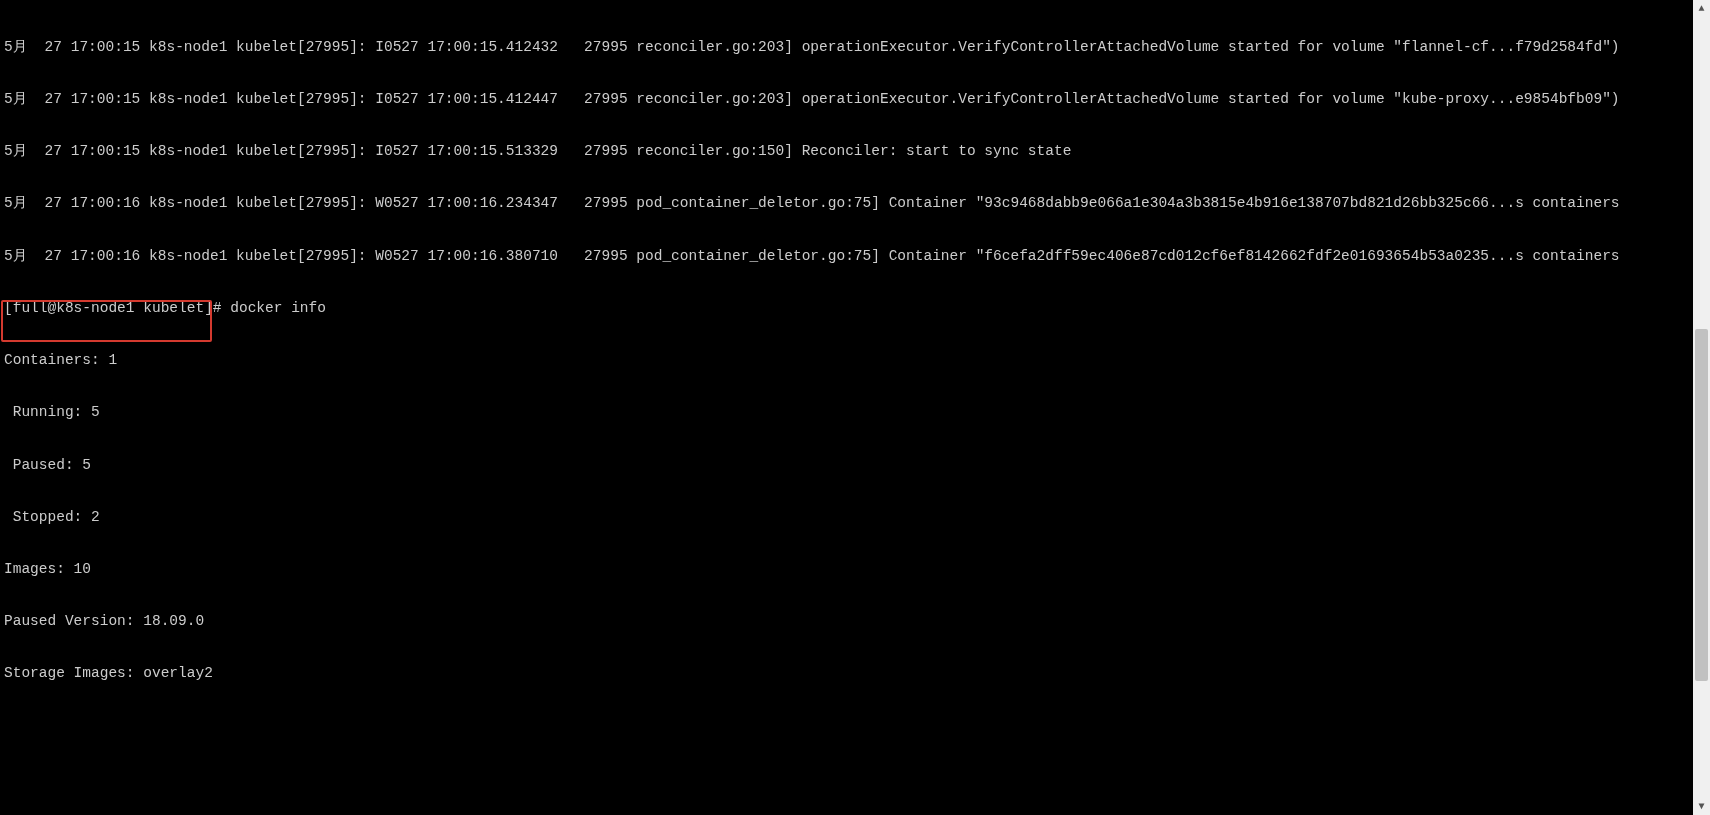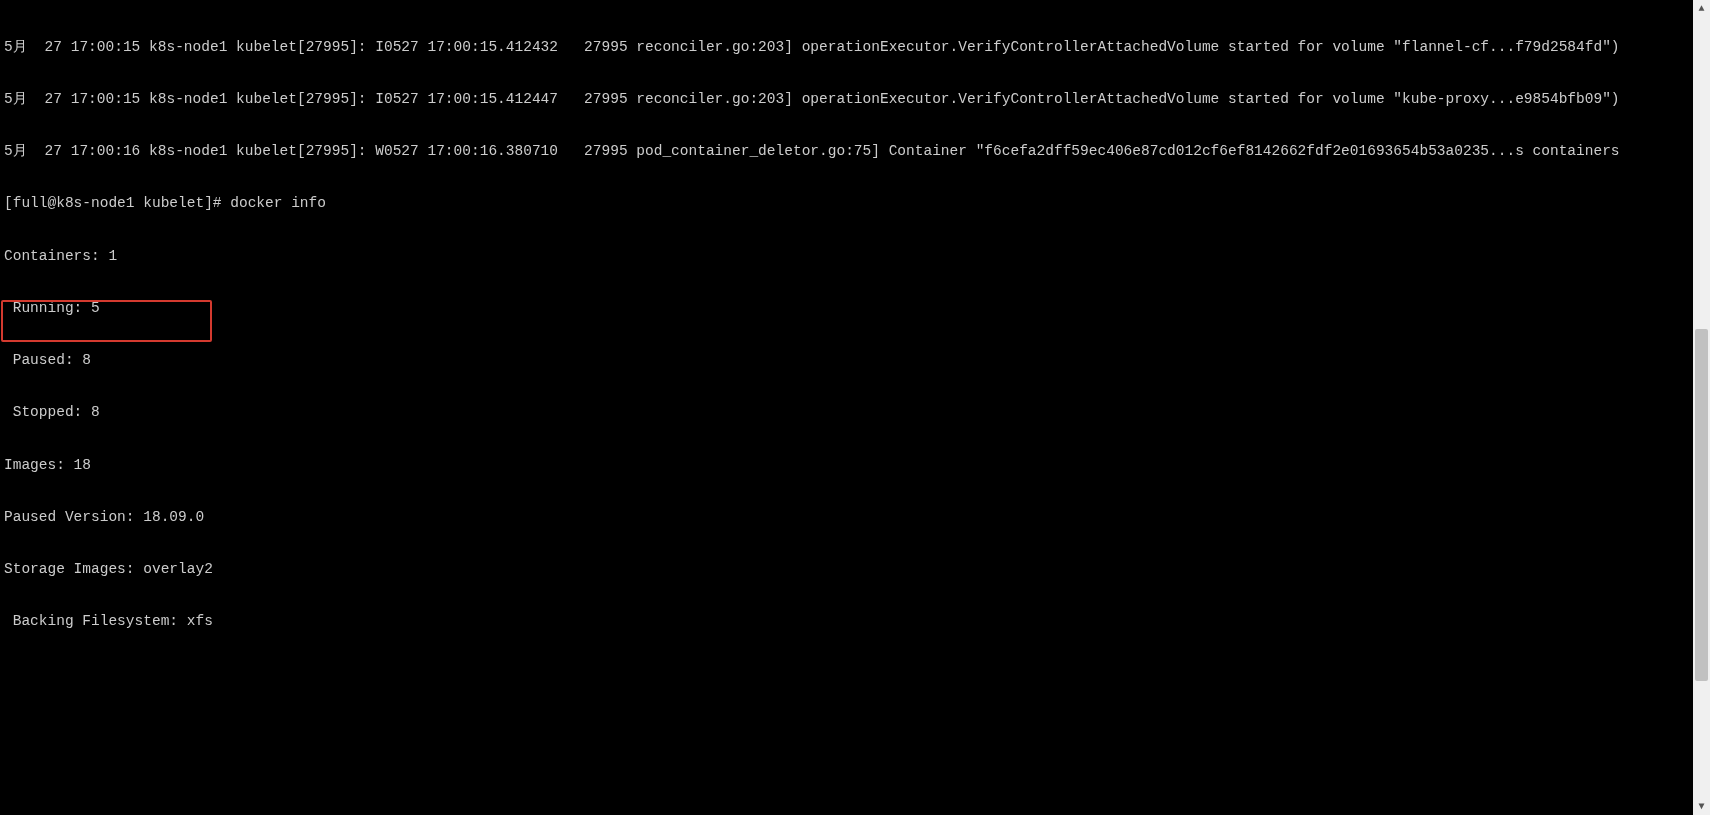--- a/index.html
+++ b/index.html
@@ -59,30 +59,31 @@
     background:#c1c1c1;
     border-radius:2px;
   }
 </style>
 </head>
 <body>
 
 <div class="terminal">
   <div class="line">5月  27 17:00:15 k8s-node1 kubelet[27995]: I0527 17:00:15.412432   27995 reconciler.go:203] operationExecutor.VerifyControllerAttachedVolume started for volume "flannel-cf...f79d2584fd")</div>
   <div class="line">5月  27 17:00:15 k8s-node1 kubelet[27995]: I0527 17:00:15.412447   27995 reconciler.go:203] operationExecutor.VerifyControllerAttachedVolume started for volume "kube-proxy...e9854bfb09")</div>
+  <div class="line">5月  27 17:00:15 k8s-node1 kubelet[27995]: I0527 17:00:15.513329   27995 reconciler.go:150] Reconciler: start to sync state</div>
+  <div class="line">5月  27 17:00:16 k8s-node1 kubelet[27995]: W0527 17:00:16.234347   27995 pod_container_deletor.go:75] Container "93c9468dabb9e066a1e304a3b3815e4b916e138707bd821d26bb325c66...s containers</div>
   <div class="line">5月  27 17:00:16 k8s-node1 kubelet[27995]: W0527 17:00:16.380710   27995 pod_container_deletor.go:75] Container "f6cefa2dff59ec406e87cd012cf6ef8142662fdf2e01693654b53a0235...s containers</div>
   <div class="line">[full@k8s-node1 kubelet]# docker info</div>
   <div class="line">Containers: 1</div>
   <div class="line"> Running: 5</div>
-  <div class="line"> Paused: 8</div>
-  <div class="line"> Stopped: 8</div>
-  <div class="line">Images: 18</div>
+  <div class="line"> Paused: 5</div>
+  <div class="line"> Stopped: 2</div>
+  <div class="line">Images: 10</div>
   <div class="line">Paused Version: 18.09.0</div>
   <div class="line">Storage Images: overlay2</div>
-  <div class="line"> Backing Filesystem: xfs</div>
   
   
   
   
   
   
   
   
   
   

